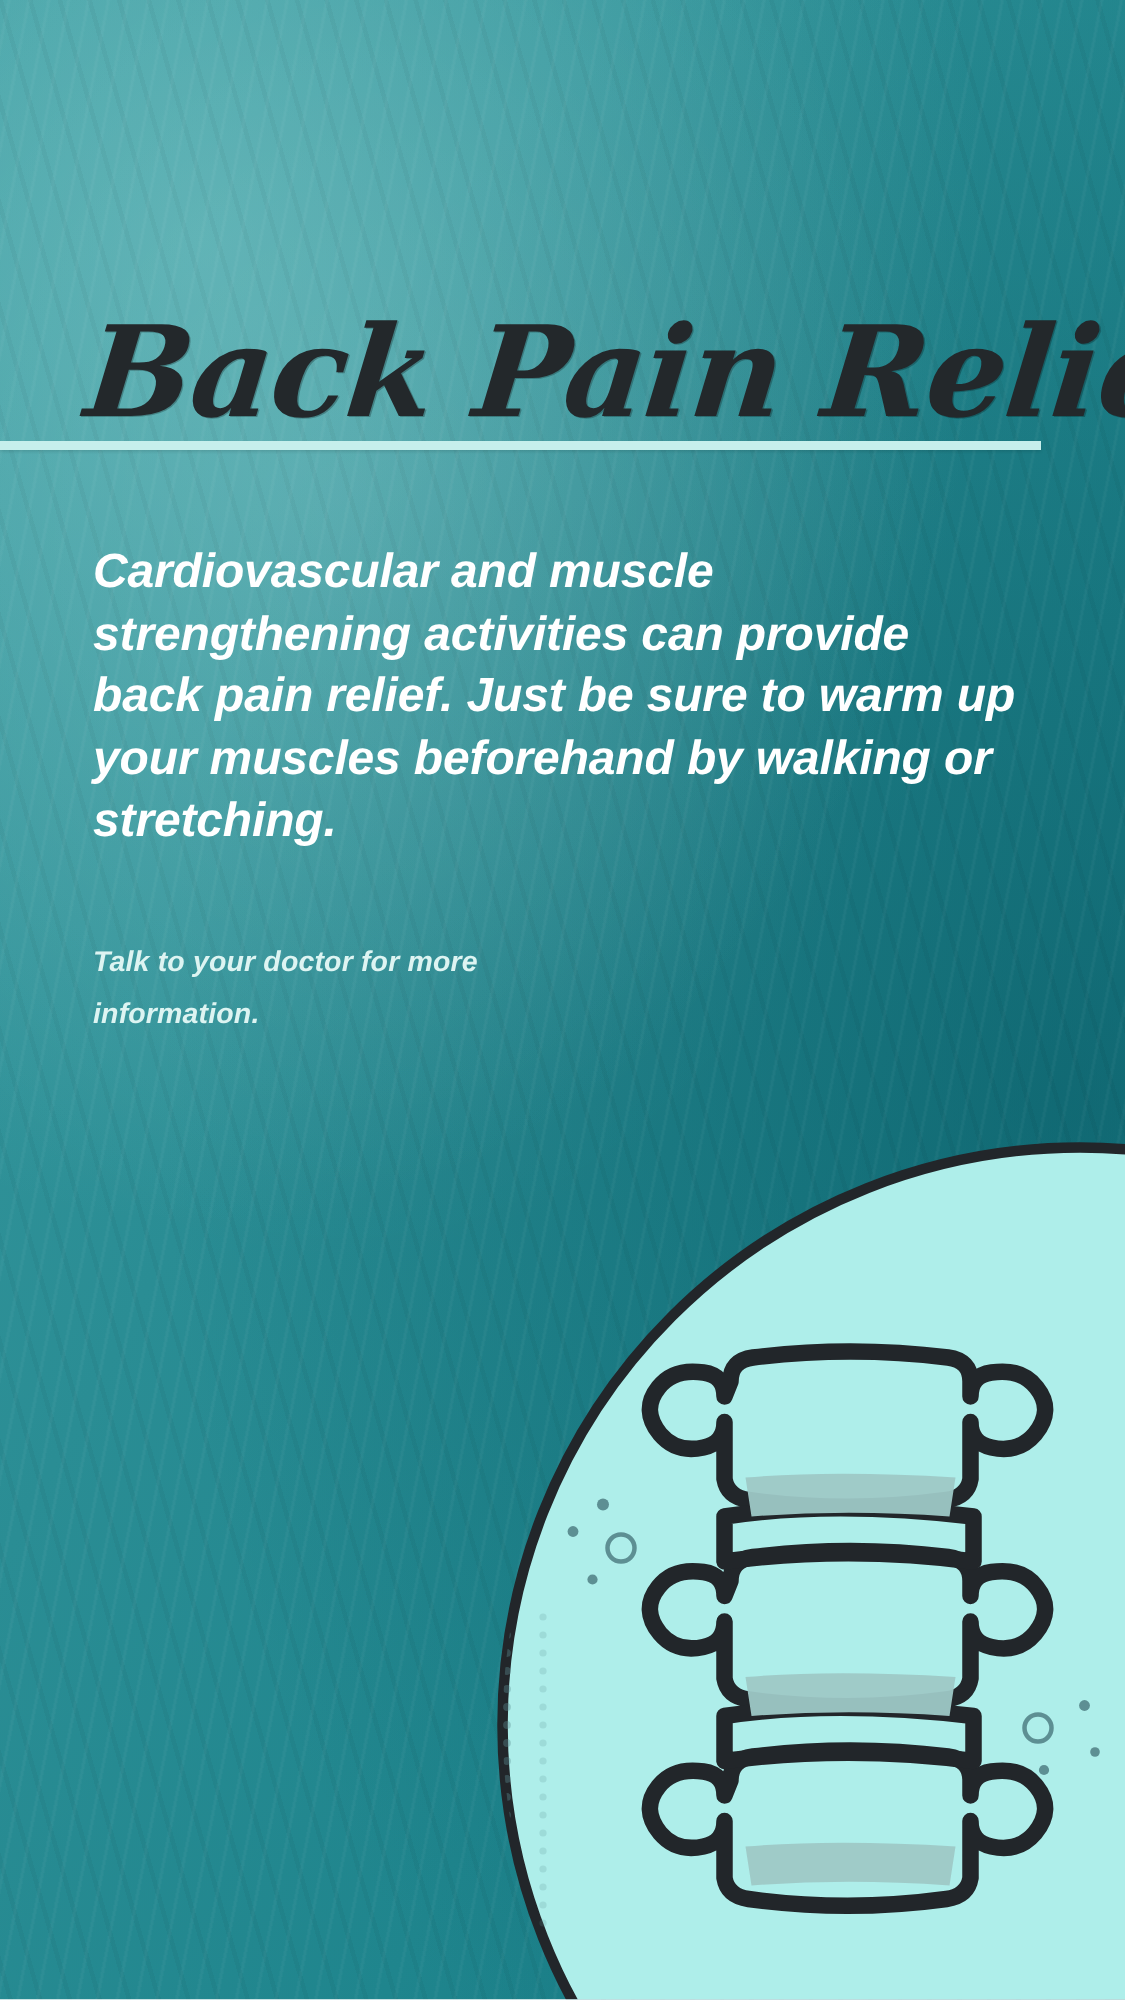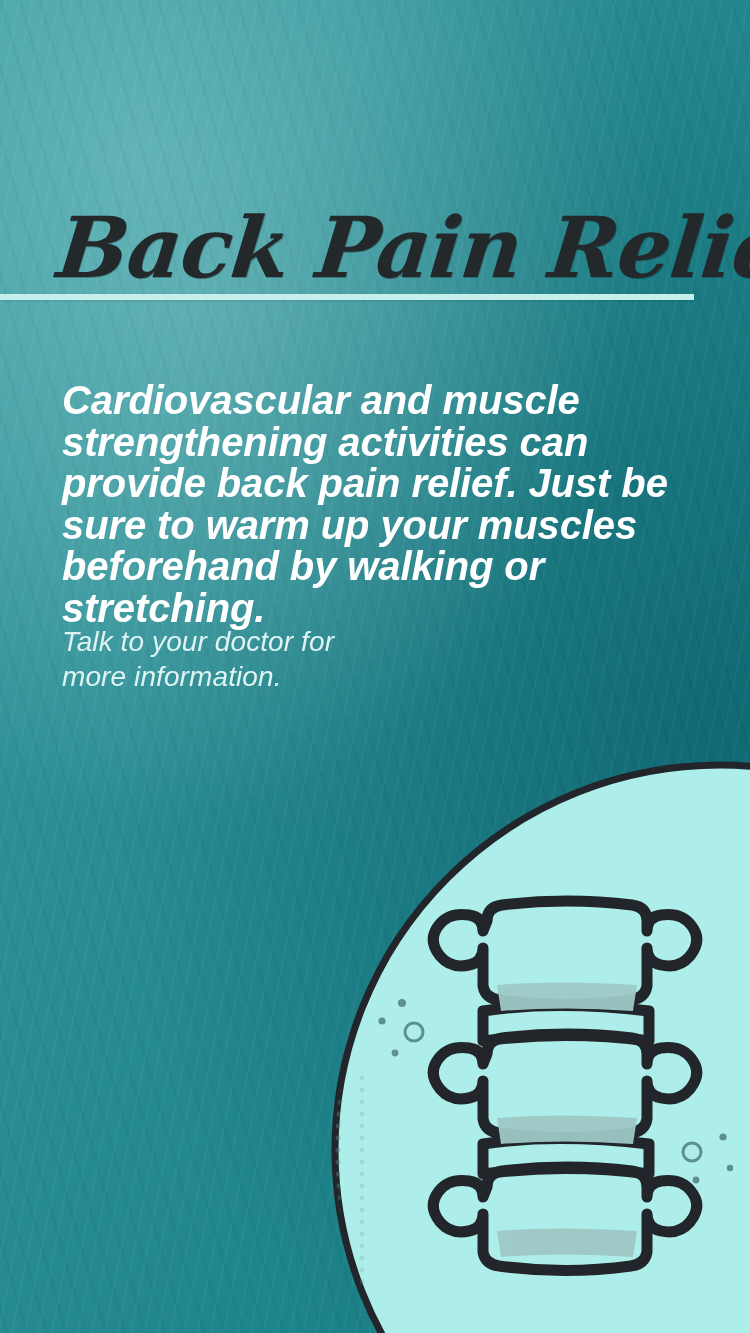--- a/index.html
+++ b/index.html
@@ -59,37 +59,37 @@
     position:absolute;
     left:0px; top:294px;
     width:694px; height:6px;
     background:#c6efec;
     box-shadow:0 1px 2px rgba(0,0,0,0.12);
   }
 
   
   #body-copy {
     position:absolute;
-    left:62px; top:380px;
+    left:62px; top:360px;
     width:620px;
-    font-size:40px;
+    font-size:32px;
     line-height:41.5px;
     font-style:italic;
     font-weight:bold;
     color:#ffffff;
     letter-spacing:-0.1px;
   }
   #sub-copy {
     position:absolute;
     left:62px; top:624px;
     width:290px;
-    font-size:28px;
+    font-size:19px;
     line-height:35px;
     font-style:italic;
-    font-weight:normal;
+    font-weight:bold;
     color:#ddf4f2;
     letter-spacing:0.1px;
   }
 
   
   #circle-wrap {
     position:absolute;
     left:0; top:0; width:750px; height:1333px;
     pointer-events:none;
   }

